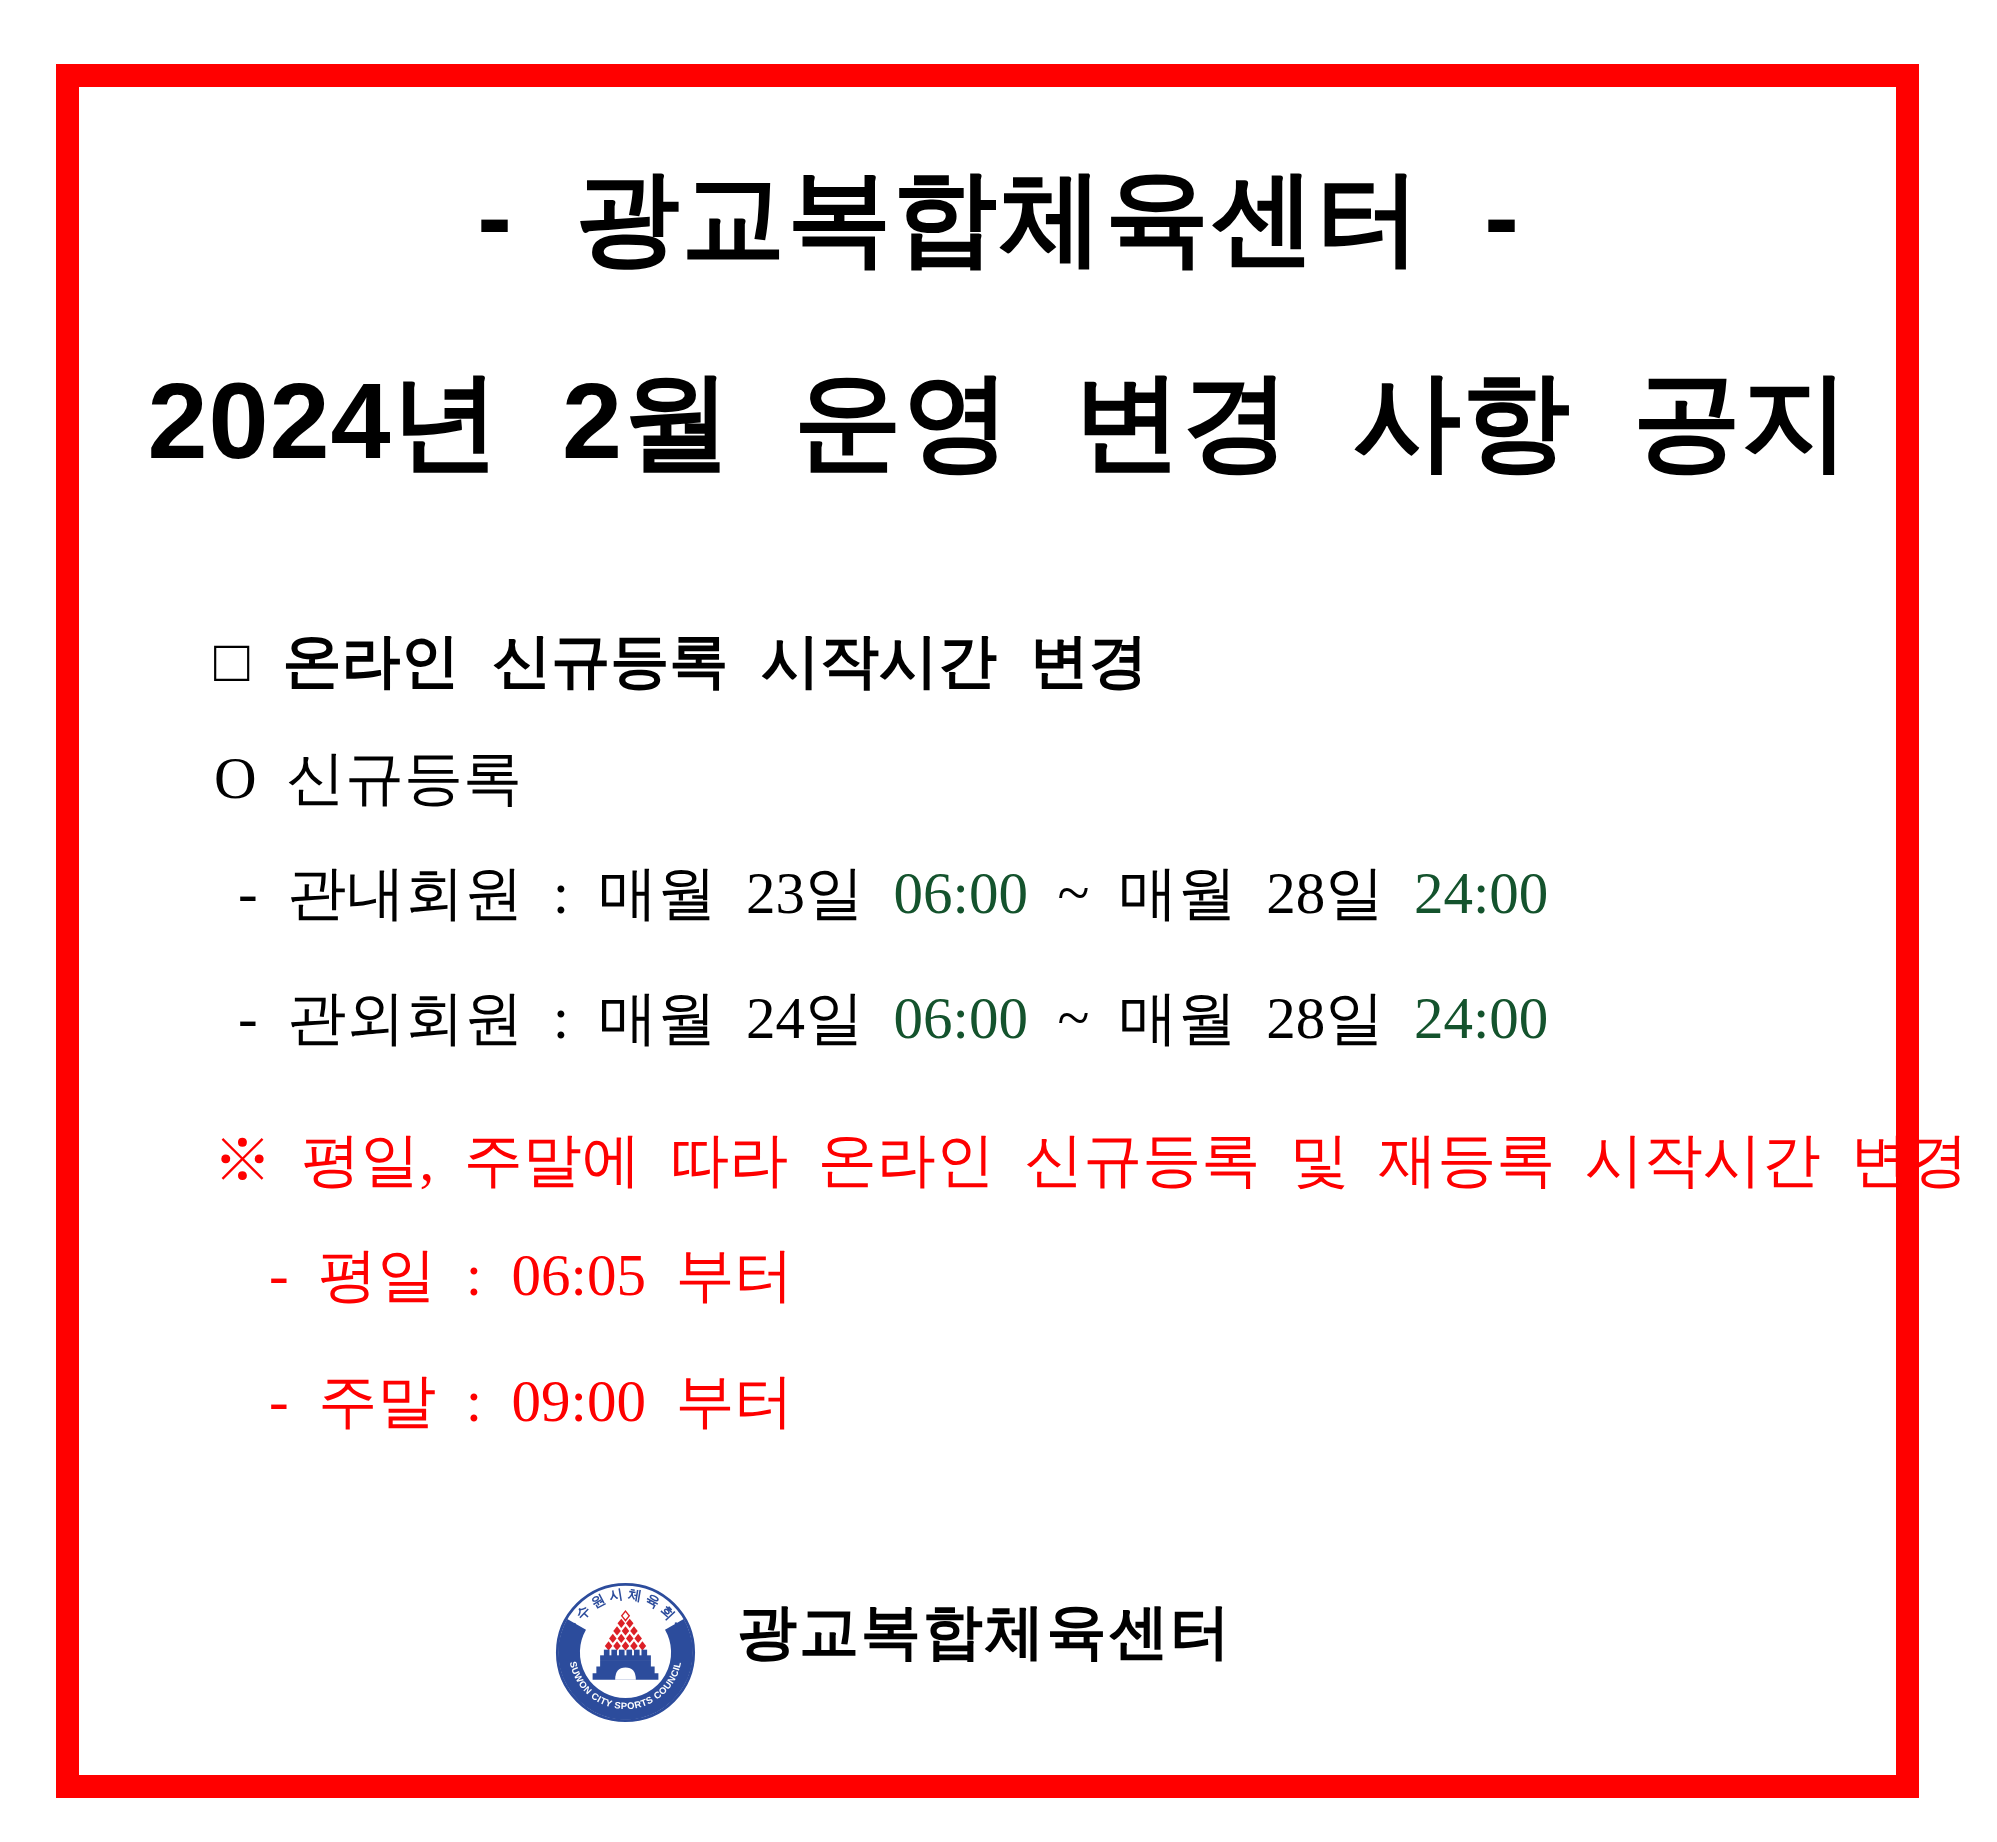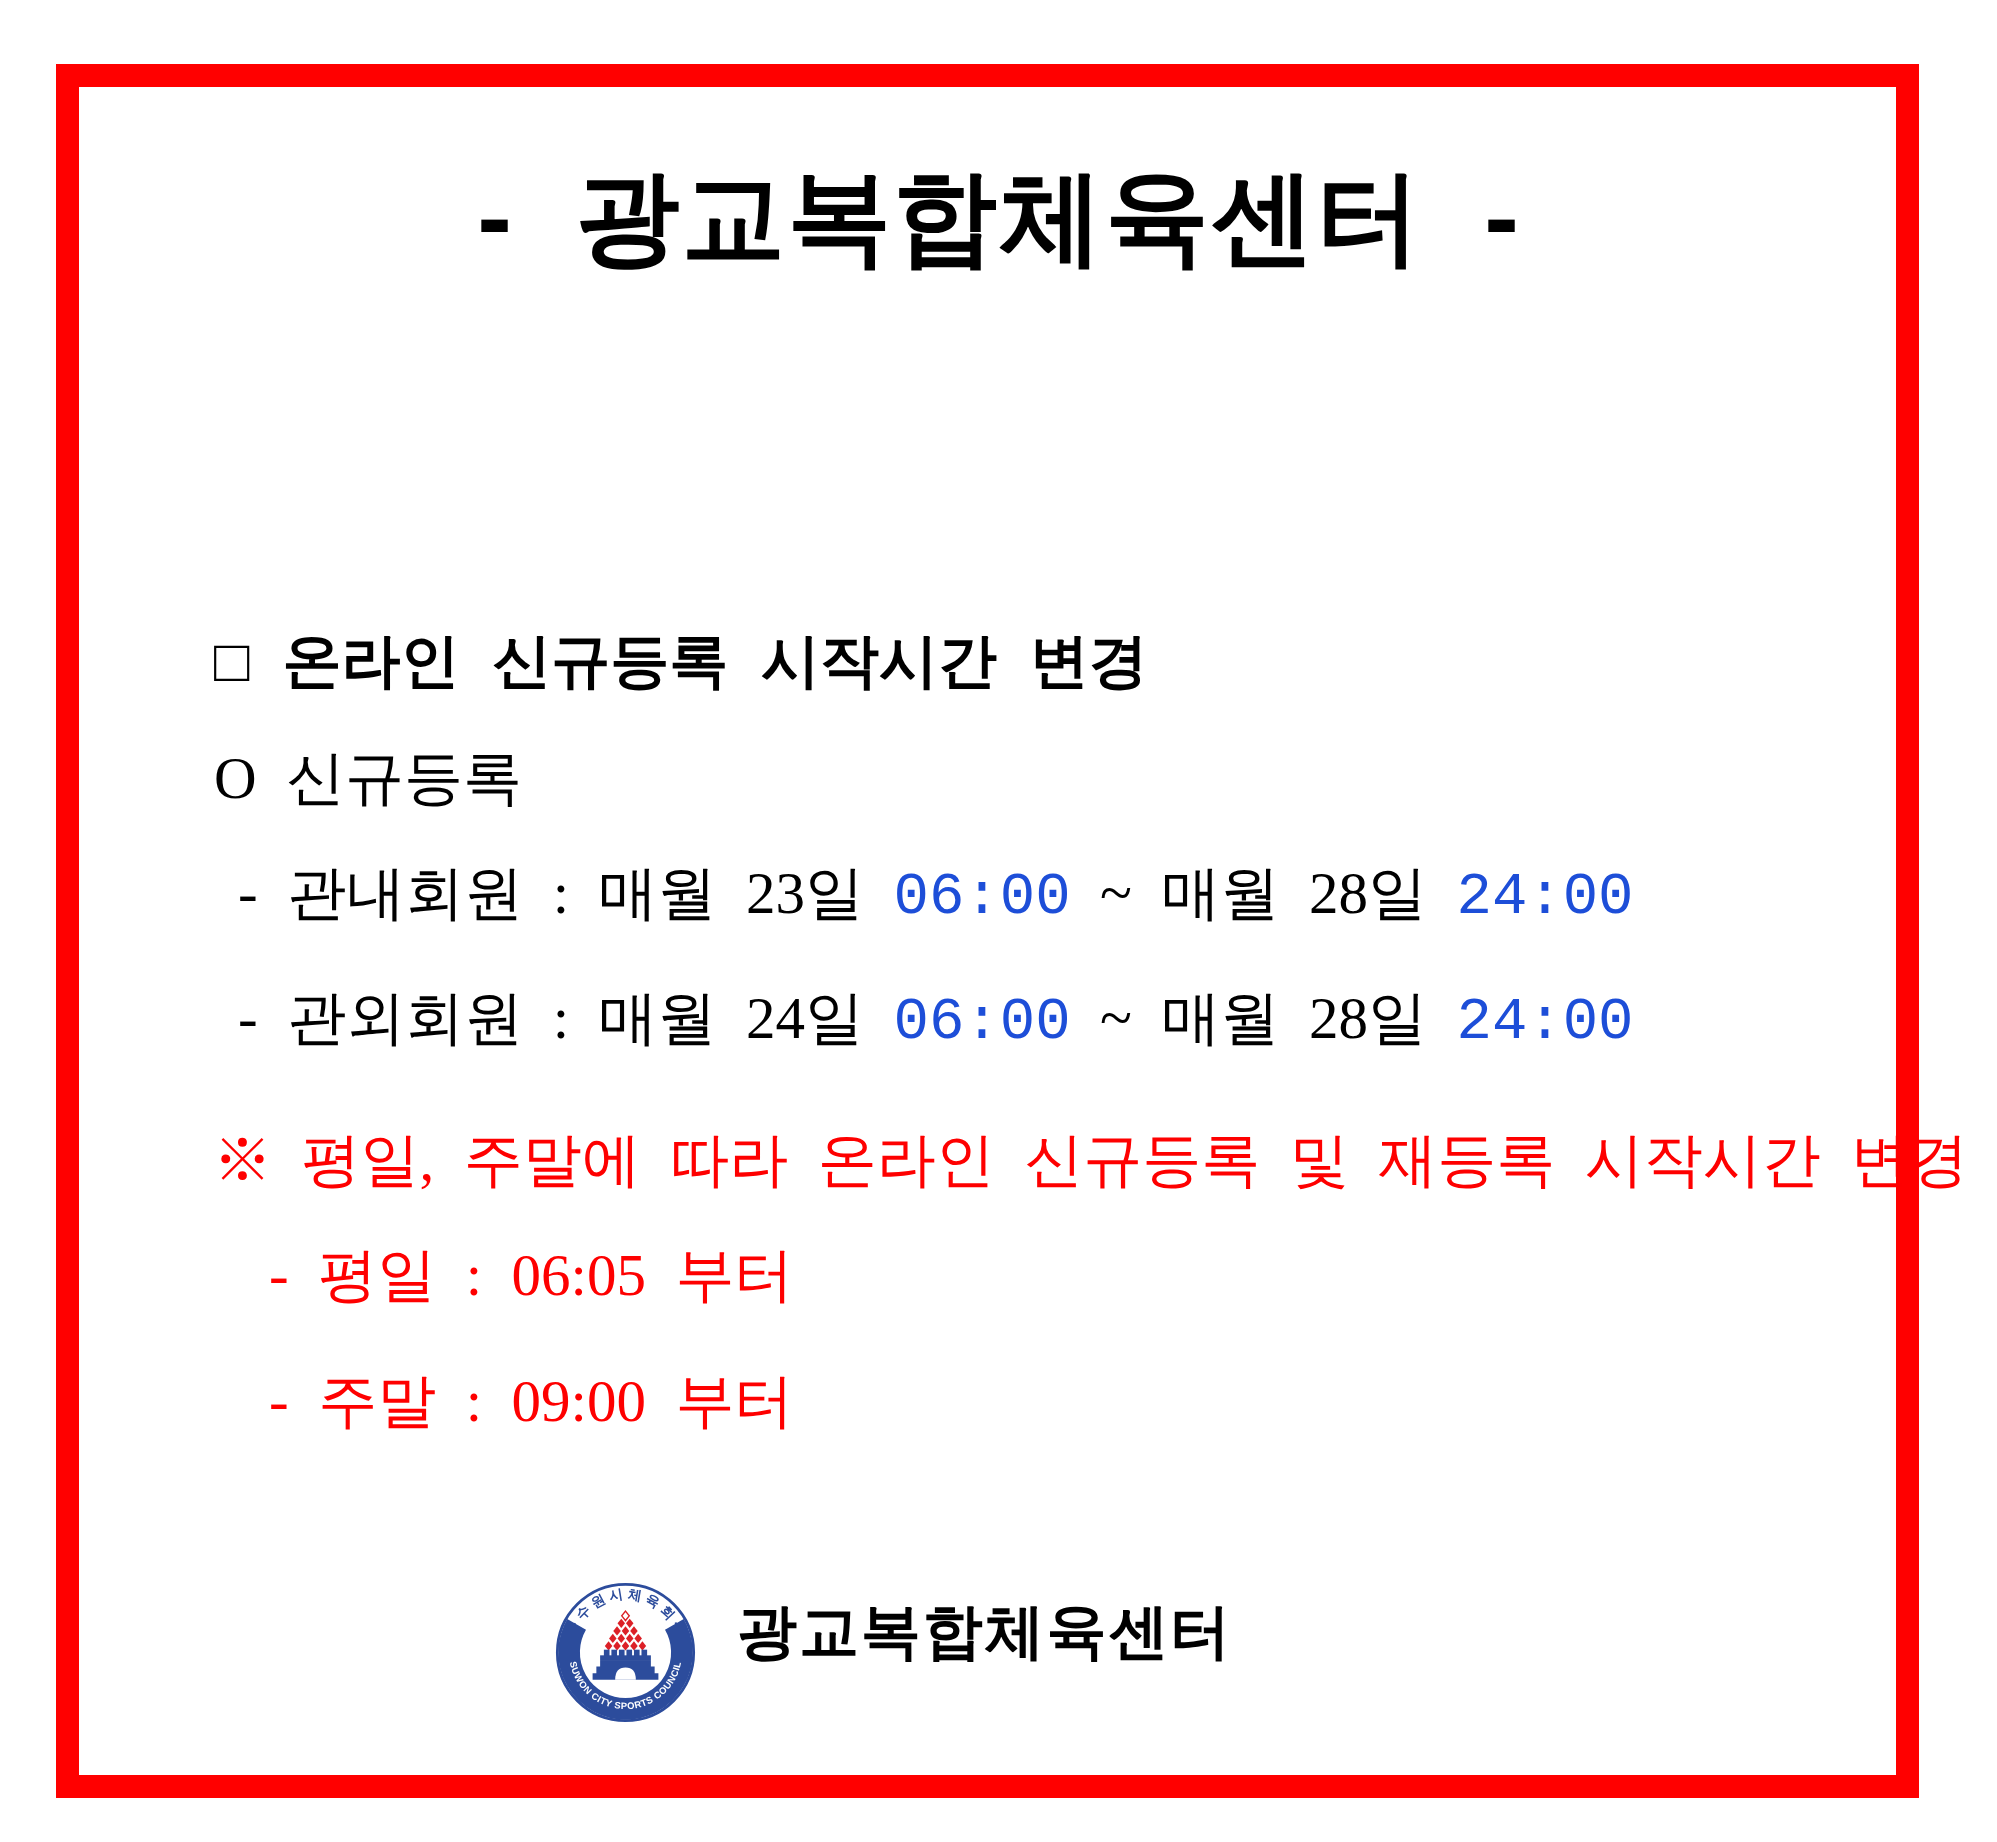--- a/index.html
+++ b/index.html
@@ -34,41 +34,42 @@
     font-weight: 800;
     letter-spacing: 0.9px;
   }
   .gothic-bold { font-weight: 700; padding-left: 32px; }
   .serif { font-family: "Liberation Serif", serif; text-align: right; }
   .body-line { font-size: 59px; }
   .section-heading { left: 182px; top: 629px; }
   .subsection { left: 214px; top: 746px; }
   .member-row-1 { left: 238px; top: 861px; }
   .member-row-2 { left: 238px; top: 986px; }
-  .time { color: #1d4ed8; font-family: Liberation Mono, monospace; }
+  .time { color: #14532d; }
   .red-text { color: #fe0000; margin-top: 24px; }
   .red-note { left: 213px; top: 1104px; }
   .red-item-1 { left: 269px; top: 1219px; }
   .red-item-2 { left: 269px; top: 1345px; }
   .footer-logo { left: 555px; top: 1582px; width: 141px; height: 141px; }
   .footer-name {
     left: 737px; top: 1599px;
     font-size: 60px;
     font-weight: 800;
     letter-spacing: 1.9px;
   }
 </style>
 </head>
 <body>
 
 <div class="page">
   <div class="frame"></div>
 
   <div class="abs center title1">-  광교복합체육센터  -</div>
 
+  <div class="abs center title2">2024년  2월  운영  변경  사항  공지</div>
 
   <div class="abs body-line gothic-bold section-heading">□  온라인  신규등록  시작시간  변경</div>
 
   <div class="abs body-line serif subsection">O  신규등록</div>
 
   <div class="abs body-line serif member-row-1"><span>-  관내회원  :  매월  23일  </span><span class="time">06:00</span><span>  ~  매월  28일  </span><span class="time">24:00</span></div>
 
   <div class="abs body-line serif member-row-2"><span>-  관외회원  :  매월  24일  </span><span class="time">06:00</span><span>  ~  매월  28일  </span><span class="time">24:00</span></div>
 
   <div class="abs body-line serif red-text red-note">※  평일,  주말에  따라  온라인  신규등록  및  재등록  시작시간  변경</div>

